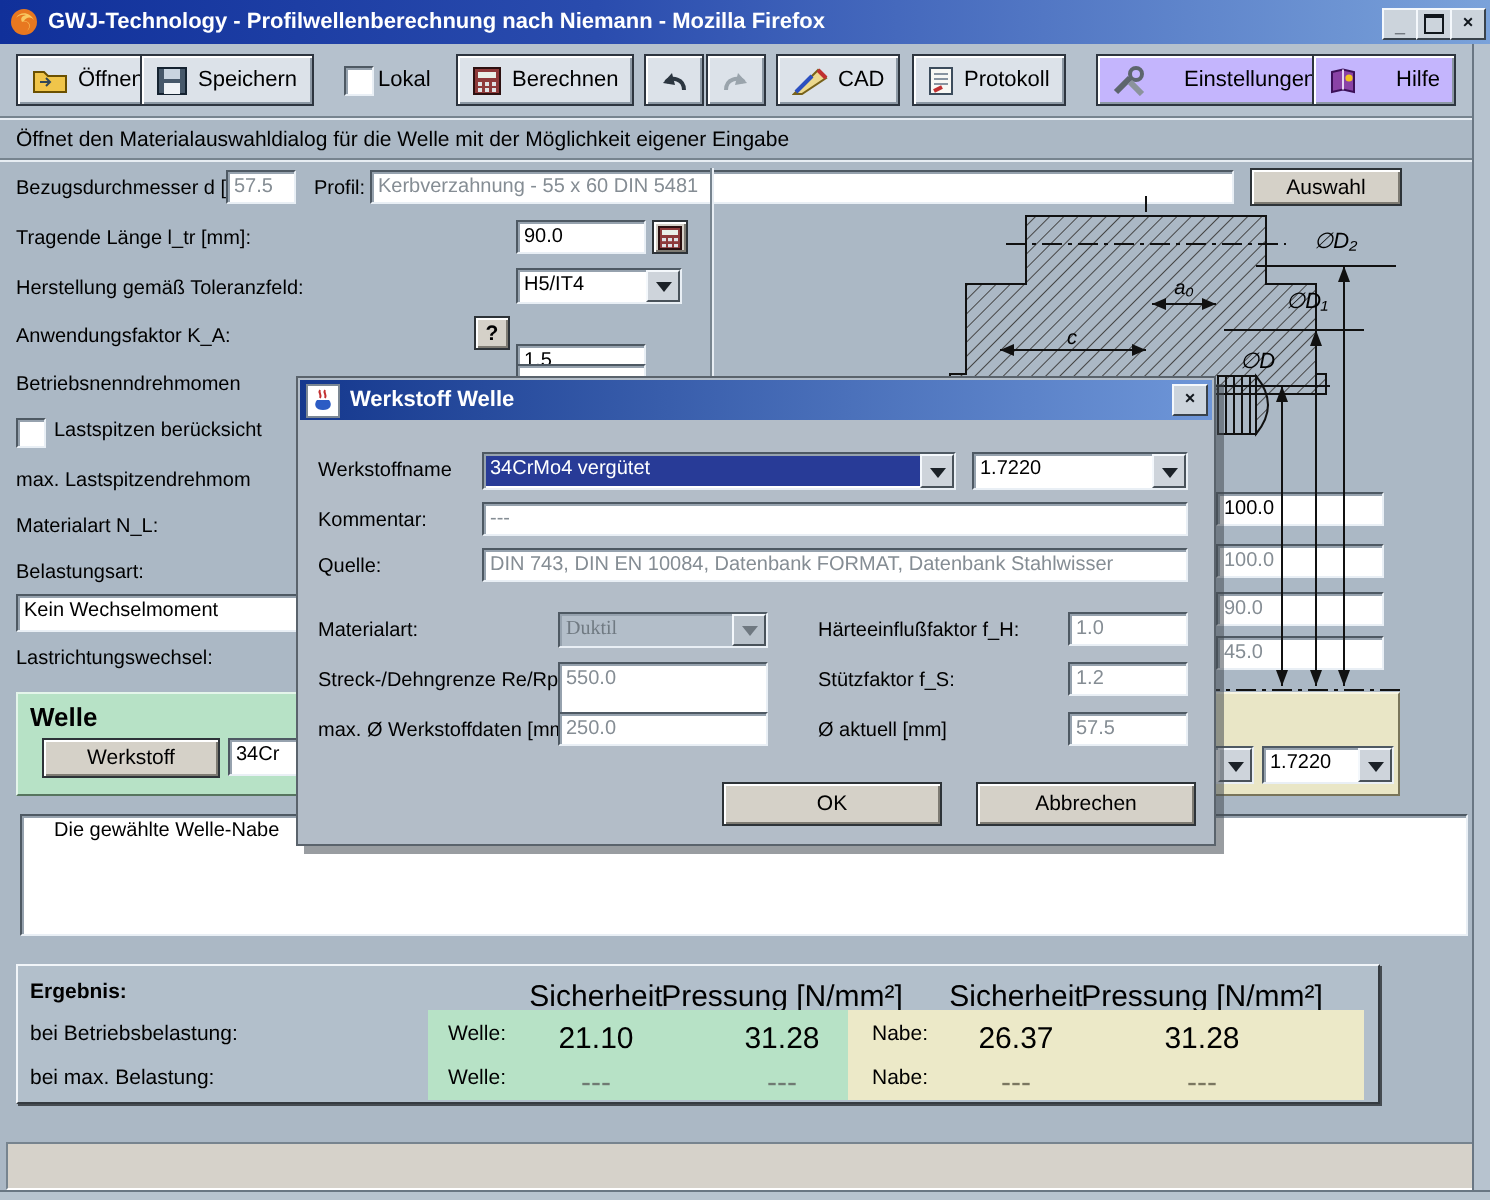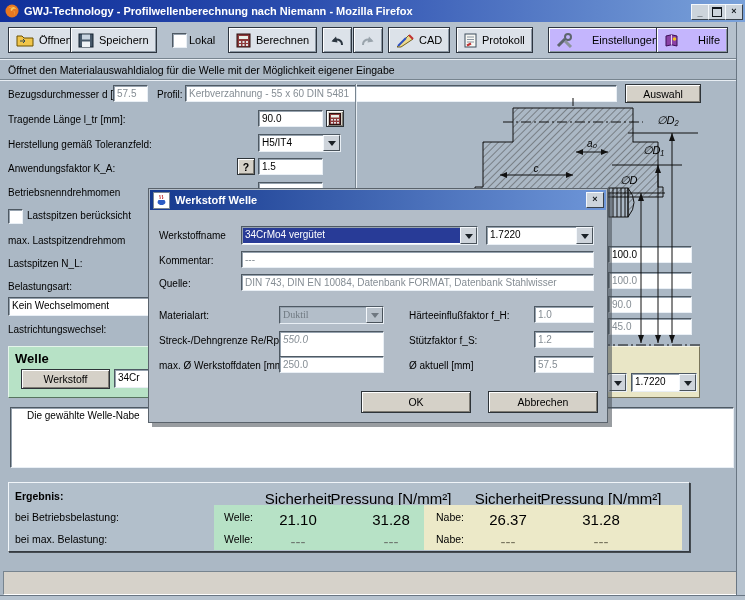--- a/index.html
+++ b/index.html
@@ -231,30 +231,30 @@
     <span class="val">H5/IT4</span>
     <span class="arrbtn">
         <span class="tri"></span>
       </span>
   </div>
 
   <span class="lbl" style="left:8px;top:163px;">Anwendungsfaktor K_A:</span>
   <div class="btn" style="left:237px;top:158px;width:18px;height:17px;font-weight:bold;">
       <span>?</span>
     </div>
-  <div class="field" style="left:258px;top:158px;width:65px;height:17px;"><span>1.5</span></div>
+  <div class="field" style="left:258px;top:172px;width:65px;height:17px;"><span>1.5</span></div>
 
   <span class="lbl" style="left:8px;top:187px;">Betriebsnenndrehmomen</span>
   <div class="field" style="left:258px;top:182px;width:65px;height:17px;"></div>
 
   <div class="cb" style="left:8px;top:209px;"></div>
   <span class="lbl" style="left:27px;top:210px;">Lastspitzen berücksicht</span>
 
   <span class="lbl" style="left:8px;top:235px;">max. Lastspitzendrehmom</span>
-  <span class="lbl" style="left:8px;top:258px;">Lastspitzen N_L:</span>
+  <span class="lbl" style="left:8px;top:258px;">Materialart N_L:</span>
   <span class="lbl" style="left:8px;top:281px;">Belastungsart:</span>
 
   <div class="field combo" style="left:8px;top:297px;width:162px;height:19px;">
     <span class="val">Kein Wechselmoment</span>
     <span class="arrbtn">
         <span class="tri"></span>
       </span>
   </div>
 
   <span class="lbl" style="left:8px;top:324px;">Lastrichtungswechsel:</span>
@@ -410,21 +410,21 @@
     <div class="field combo flat" style="left:130px;top:117px;width:105px;height:18px;font-family:Liberation Serif, serif;">
       <span class="val gray">Duktil</span>
       <span class="arrbtn dis">
           <span class="tri"></span>
         </span>
     </div>
     <span class="dlbl" style="left:260px;top:121px;">Härteeinflußfaktor f_H:</span>
     <div class="field dis" style="left:385px;top:117px;width:60px;height:17px;"><span>1.0</span></div>
 
     <span class="dlbl" style="left:10px;top:146px;">Streck-/Dehngrenze Re/Rp0.2:</span>
-    <div class="field dis" style="left:130px;top:142px;width:105px;height:34px;font-style:italic;"><span>550.0</span></div>
+    <div class="field dis" style="left:130px;top:142px;width:105px;height:34px;"><span>550.0</span></div>
     <span class="dlbl" style="left:260px;top:146px;">Stützfaktor f_S:</span>
     <div class="field dis" style="left:385px;top:142px;width:60px;height:17px;"><span>1.2</span></div>
 
     <span class="dlbl" style="left:10px;top:171px;">max. Ø Werkstoffdaten [mm]</span>
     <div class="field dis" style="left:130px;top:167px;width:105px;height:17px;"><span>250.0</span></div>
     <span class="dlbl" style="left:260px;top:171px;">Ø aktuell [mm]</span>
     <div class="field dis" style="left:385px;top:167px;width:60px;height:17px;"><span>57.5</span></div>
 
     <div class="btn" style="left:212px;top:202px;width:110px;height:22px;">
         <span>OK</span>

